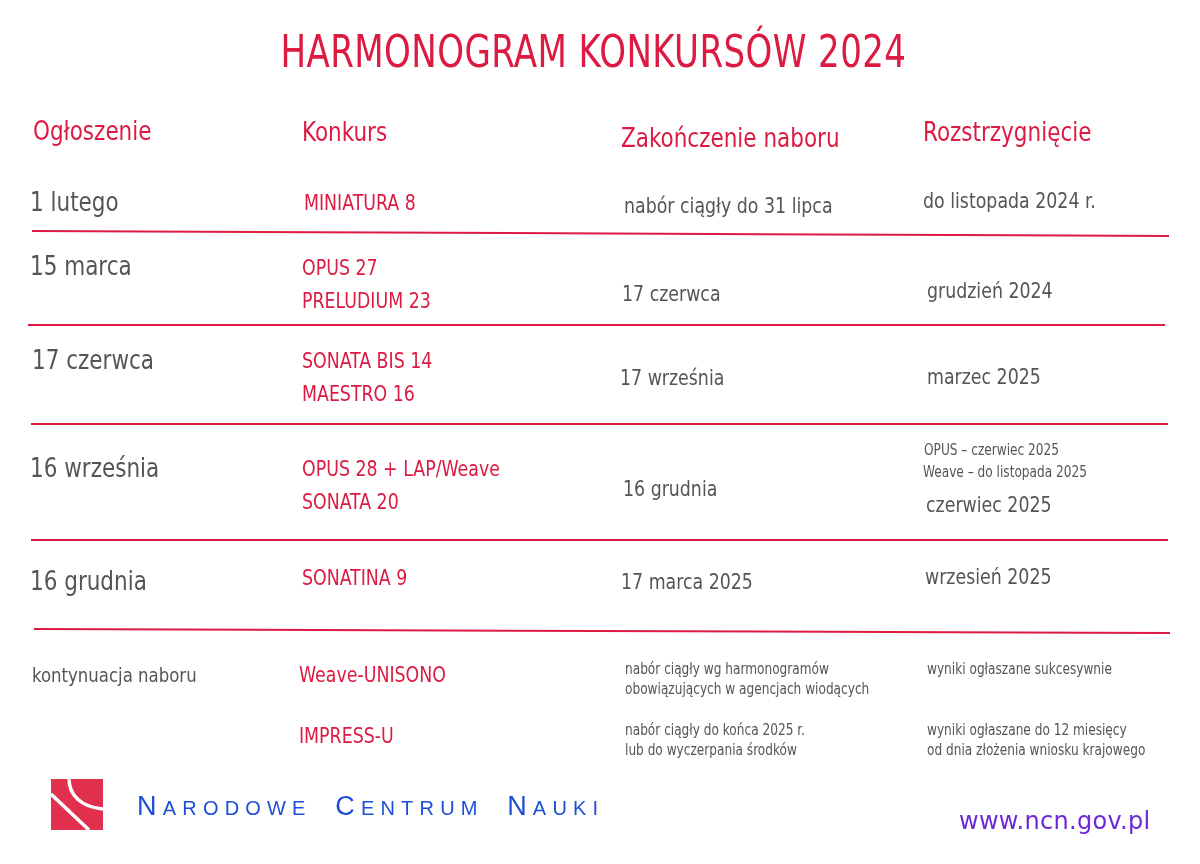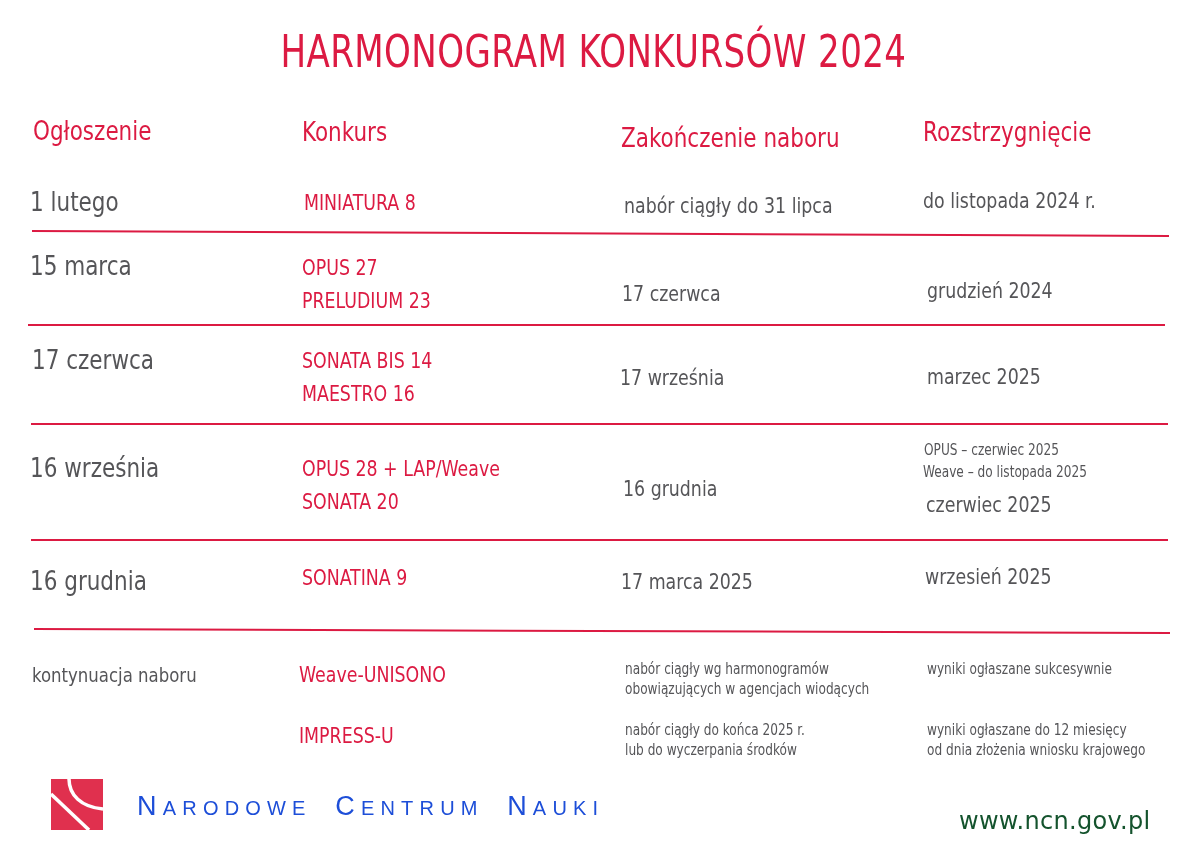--- a/index.html
+++ b/index.html
@@ -88,21 +88,21 @@
       color: #1d4ed8;
       font-size: 20px;
       letter-spacing: 6.2px;
       line-height: 32px;
     }
     .brand .cap { font-size: 27px; letter-spacing: 6.2px; }
     .site {
       position: absolute;
       left: 959px; top: 806px;
       font-family: "DejaVu Sans", sans-serif;
-      color: #14532d;
+      color: #6d28d9;
       font-size: 24px;
       line-height: 30px;
       letter-spacing: 0.3px;
     }
   </style>
 </head>
 <body>
 
 <div class="abs title red">HARMONOGRAM KONKURSÓW 2024</div>
 

